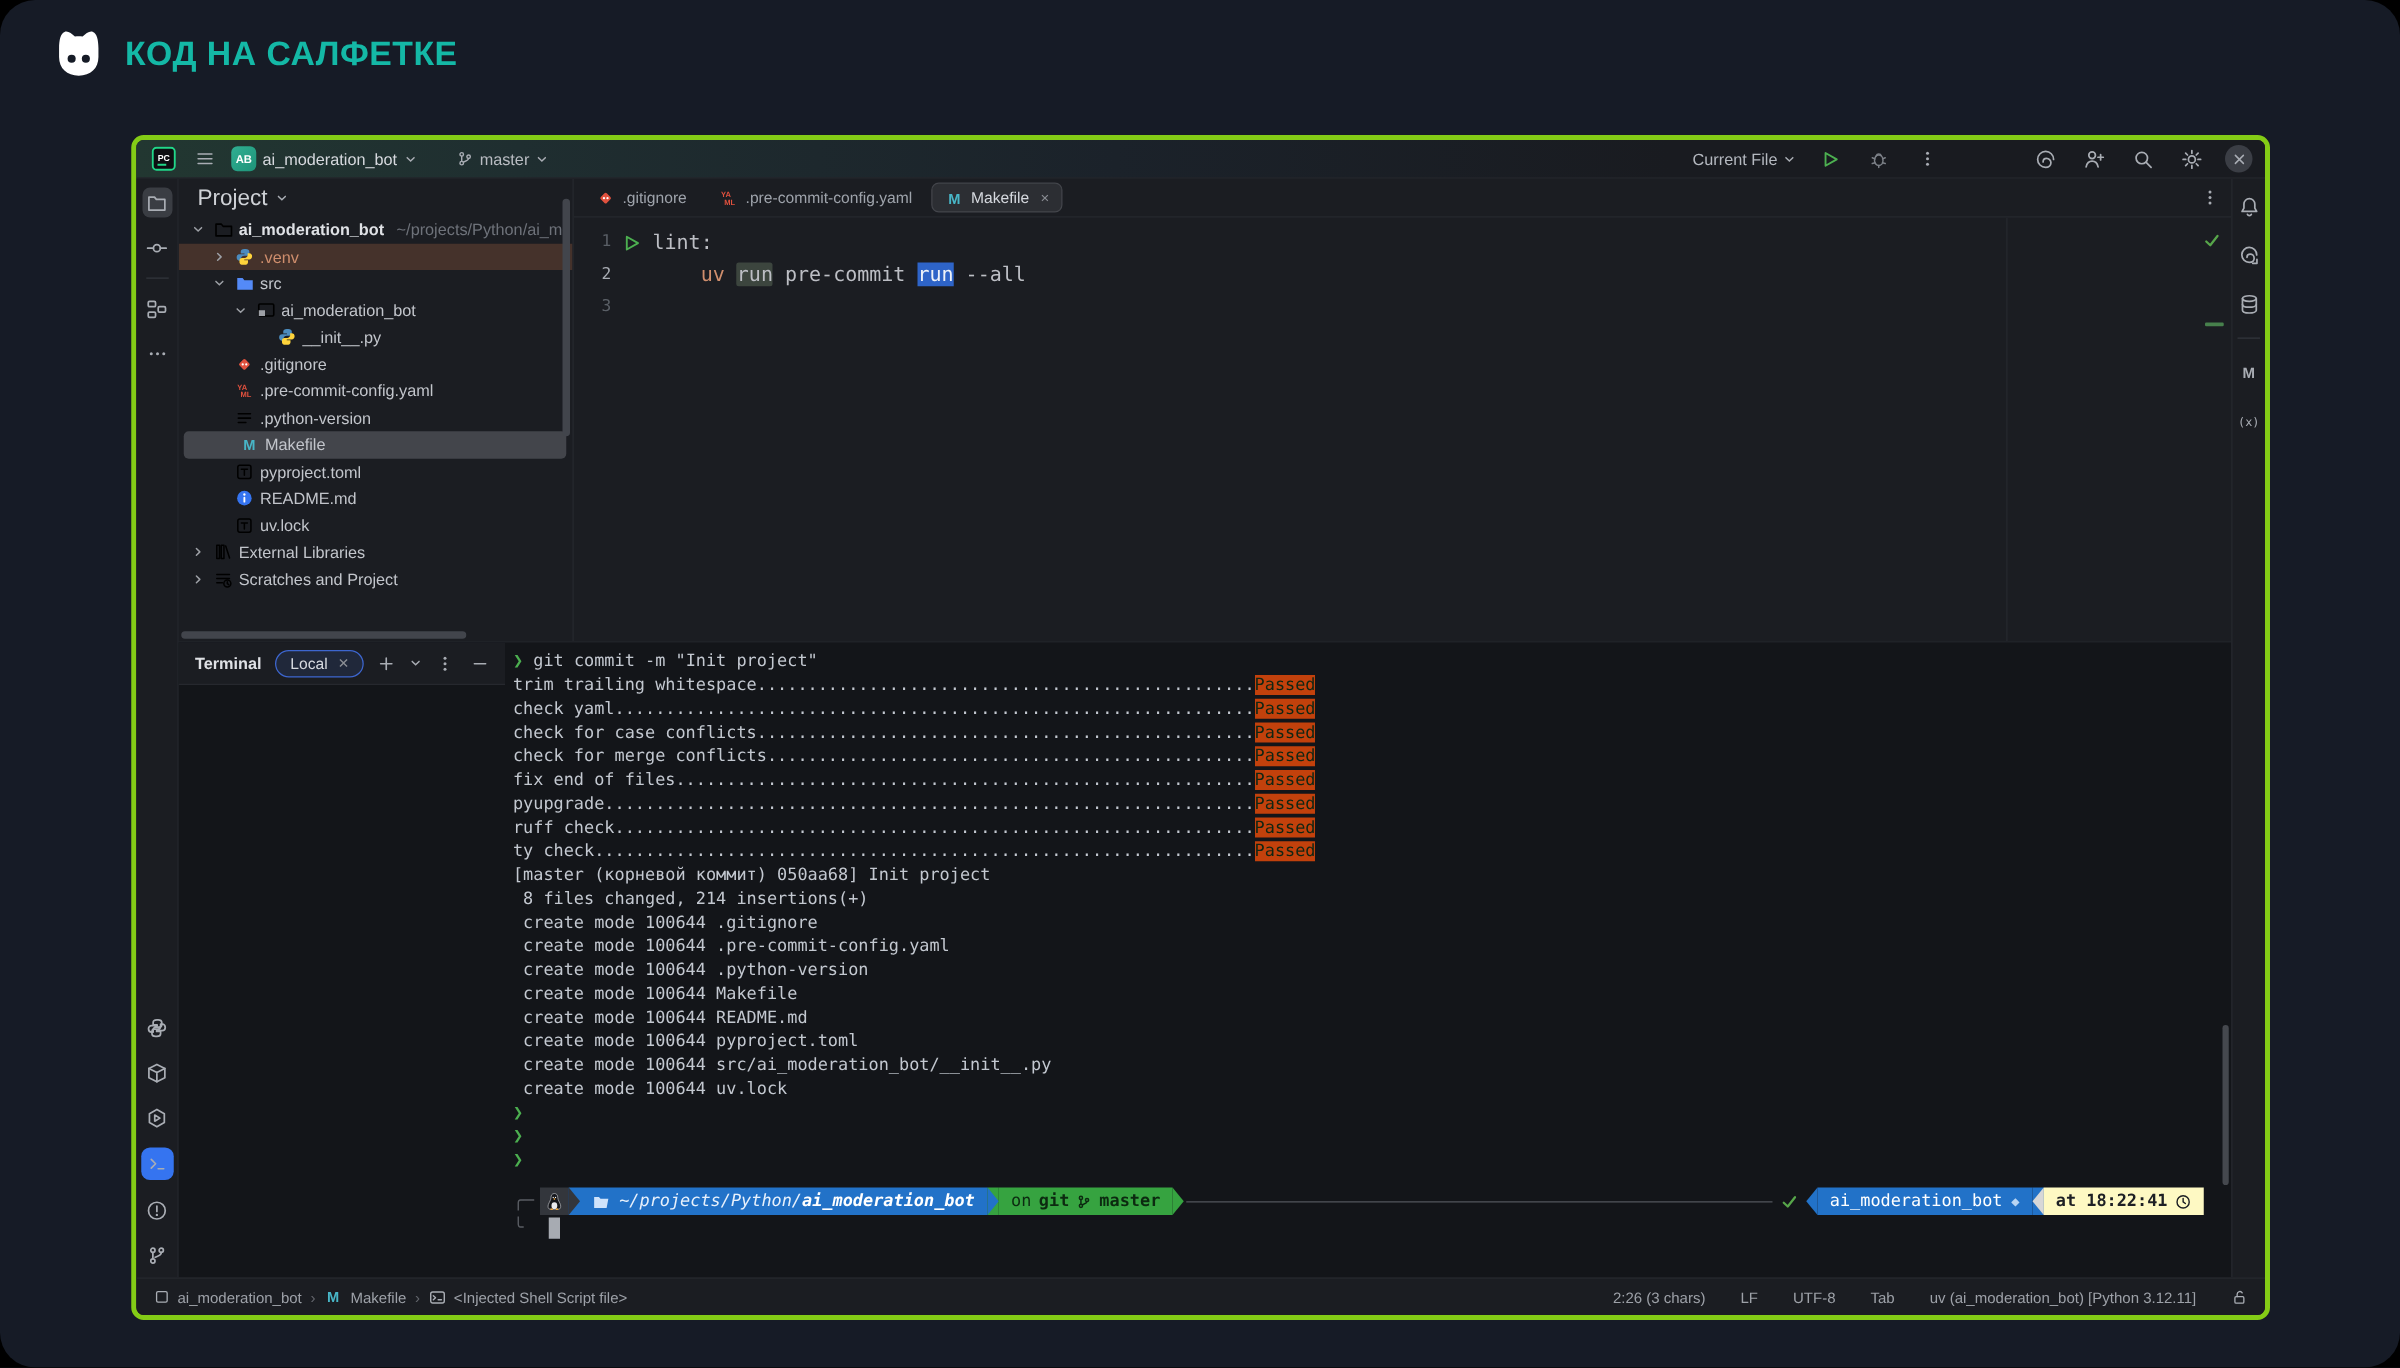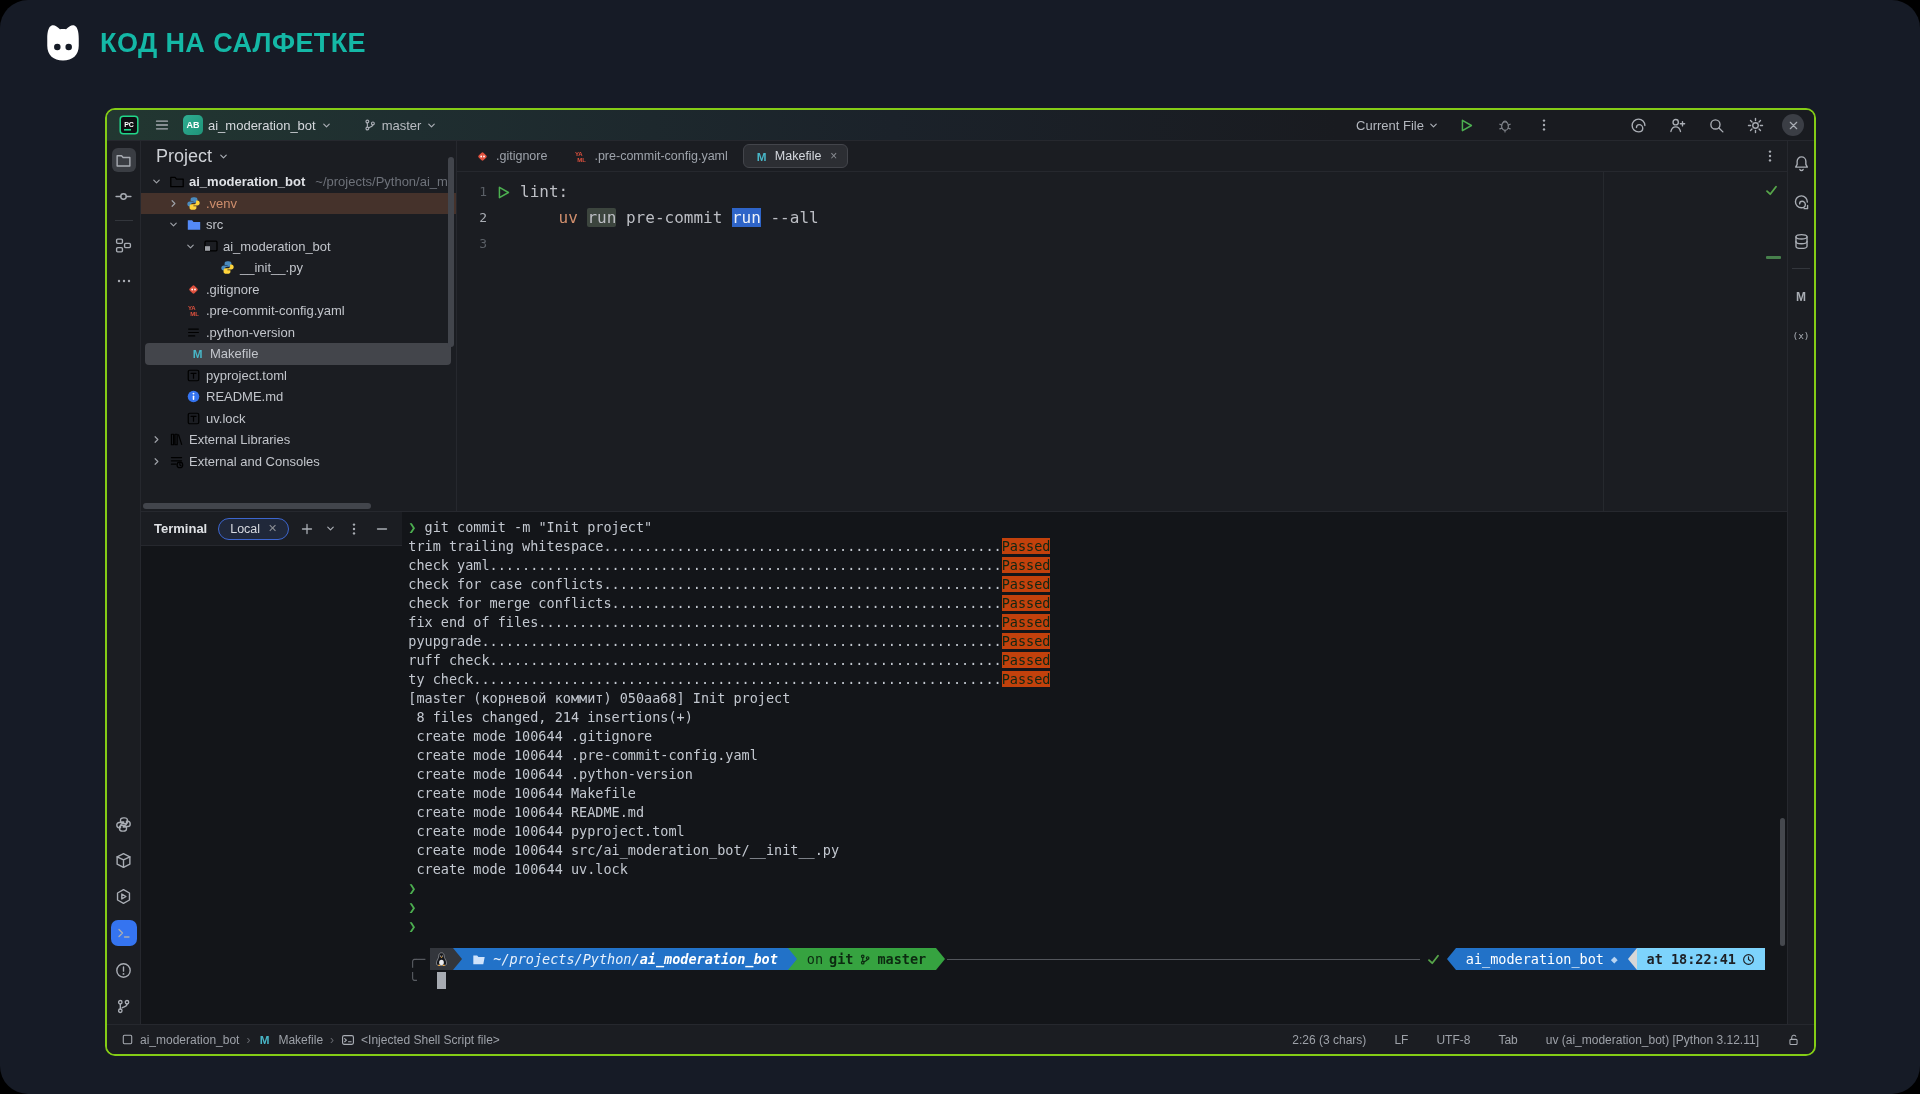--- a/index.html
+++ b/index.html
@@ -10,21 +10,21 @@
   }
   .canvas { position:absolute; inset:0; background:#161b26; border-radius:28px; overflow:hidden; }
 
   
   .brand { position:absolute; left:40px; top:22px; display:flex; align-items:center; gap:14px; }
   .brand-title { font-size:27px; font-weight:bold; color:#14b8a6; letter-spacing:.4px; }
 
   
   .window {
     position:absolute; left:105px; top:108px; width:1711px; height:948px;
-    border-radius:10px; background:#1b1d22; border:2px solid #84cc16;
+    border-radius:10px; background:#1b1d22; border:4px solid #84cc16;
     display:flex; flex-direction:column; overflow:hidden;
   }
 
   
   .titlebar {
     height:31px; flex:none; display:flex; align-items:center; padding:0 10px;
     background:linear-gradient(90deg,#223731 0%,#1f2e30 18%,#1b222a 46%,#191b20 72%,#191b20 100%);
     border-bottom:1px solid #26282e;
   }
   .tb-left { display:flex; align-items:center; gap:9px; }
@@ -121,21 +121,21 @@
   .a-blue-green { border-left:9px solid #2272C8; background:#36A340; }
   .a-green-end { border-left:9px solid #36A340; }
   .a-end-blue { border-right:9px solid #2272C8; }
   .a-blue-gray { border-right:9px solid #d7d7d7; background:#2272C8; }
   .seg-blue { background:#2272C8; color:#e8f1fc; gap:7px; padding:0 10px;font-style:italic; }
   .seg-blue b { color:#fff; }
   .seg-green { background:#36A340; color:#0c2a10; gap:6px; padding:0 10px; }
   .seg-green .bold { font-weight:bold; }
   .seg-venv { background:#2272C8; color:#fff; gap:7px; padding:0 10px; }
   .seg-venv .dia { color:#b8d4f2; font-size:11px; }
-  .seg-time { background:#7dd3fc; color:#1d1f24; gap:6px; padding:0 10px; font-weight:bold; }
+  .seg-time { background:#fef9c3; color:#1d1f24; gap:6px; padding:0 10px; font-weight:bold; }
   .pl-fill { flex:1; height:1px; background:#53565c; margin:0 7px 0 2px; }
   .pl-check { margin-right:7px; display:flex; }
   .pl2 { display:flex; align-items:center; height:20px; }
   .cursor { width:9px; height:17px; background:#a7abb2; margin-left:7px; }
 
   
   .statusbar {
     height:30px; flex:none; border-top:1px solid #26282e; background:#1b1d22;
     display:flex; align-items:center; padding:0 14px; font-size:12px; color:#9da1a8;
   }
@@ -536,21 +536,21 @@
                       <path d="M4.5 3l3 3-3 3"></path>
                     </svg>
                   </span>
                   <span class="ticon">
                     <svg width="15" height="15" viewBox="0 0 16 16" fill="none" stroke="currentColor" stroke-width="1.3" stroke-linecap="round" stroke-linejoin="round">
                       <path d="M2.6 3.8h10.8M2.6 7.3h10.8M2.6 10.8h4.8"></path>
                       <circle cx="11.6" cy="11.6" r="3" fill="#1b1d22"></circle>
                       <path d="M11.6 10v1.7l1.2.8"></path>
                     </svg>
                   </span>
-                  <span class="tl">External and Consoles</span>
+                  <span class="tl">Scratches and Project</span>
                 </div>
               </div>
             <div class="pp-vscroll"></div>
             <div class="pp-hscroll"></div>
           </div>
 
           <div class="editor">
             <div class="tabs" id="editor-tabs">
               <div class="tab">
                   <span class="icon">

